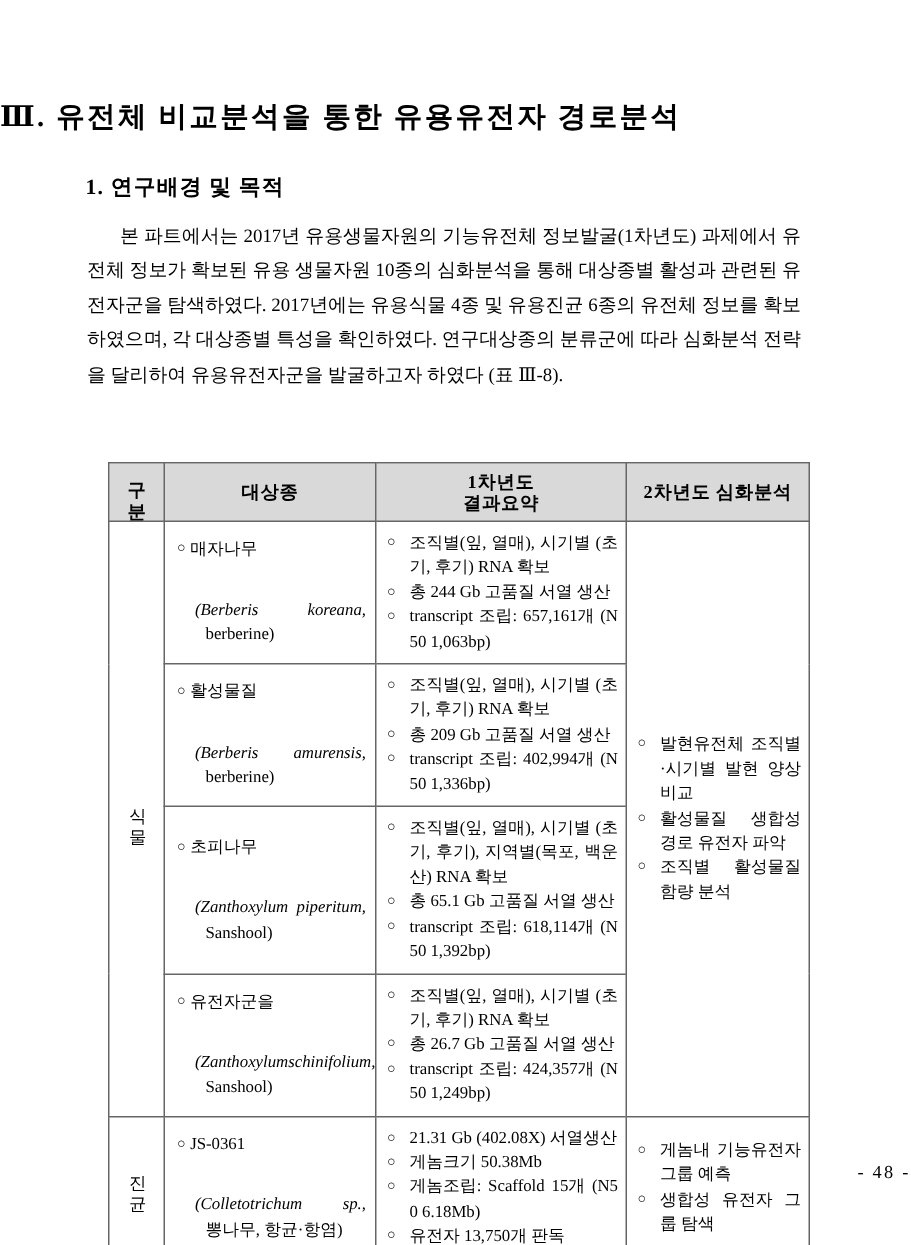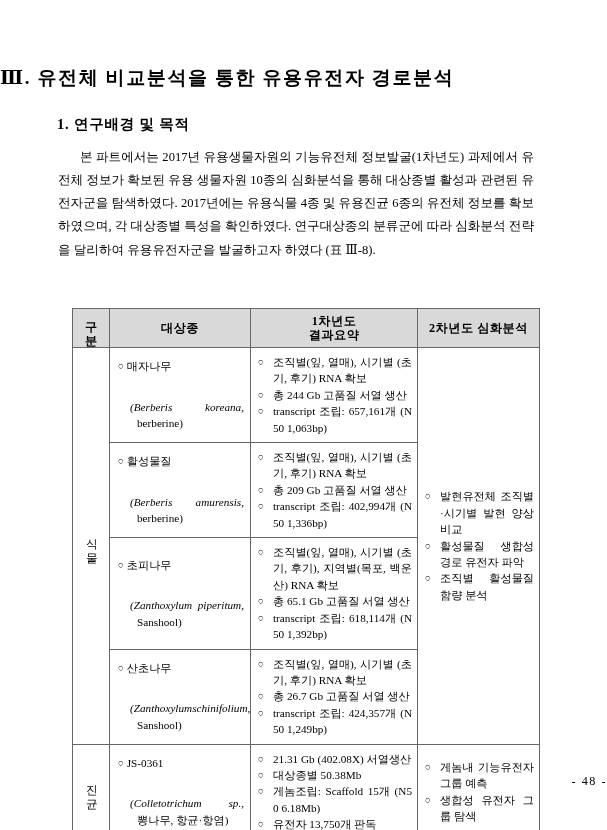--- a/index.html
+++ b/index.html
@@ -266,21 +266,21 @@
           <td class="list-cell">
             <ul class="bl">
               <li class="just">조직별(잎, 열매), 시기별 (초기, 후기), 지역별(목포, 백운산) RNA 확보</li>
               <li class="just">총 65.1 Gb 고품질 서열 생산</li>
               <li class="just">transcript 조립: 618,114개 (N50 1,392bp)</li>
             </ul>
           </td>
         </tr>
         <tr>
           <td class="species-cell">
-            <div class="sp-line1"><span class="bullet">○</span><span>산초나무</span></div>
+            <div class="sp-line1"><span class="bullet">○</span><span>유전자군을</span></div>
             <div class="sp-sci">
               <i>(Zanthoxylum</i>
               <i>schinifolium,</i>
             </div>
             <div class="sp-line3">Sanshool)</div>
           </td>
           <td class="list-cell">
             <ul class="bl">
               <li class="just">조직별(잎, 열매), 시기별 (초기, 후기) RNA 확보</li>
               <li class="just">총 26.7 Gb 고품질 서열 생산</li>
@@ -294,21 +294,21 @@
             <div class="sp-line1"><span class="bullet">○</span><span>JS-0361</span></div>
             <div class="sp-sci">
               <i>(Colletotrichum</i>
               <i>sp.,</i>
             </div>
             <div class="sp-line3">뽕나무, 항균·항염)</div>
           </td>
           <td class="list-cell">
             <ul class="bl">
               <li class="just">21.31 Gb (402.08X) 서열생산</li>
-              <li class="just">대상종별 50.38Mb</li>
+              <li class="just">게놈크기 50.38Mb</li>
               <li class="just">게놈조립: Scaffold 15개 (N50 6.18Mb)</li>
               <li class="just">유전자 13,750개 판독</li>
             </ul>
           </td>
           <td class="list-cell middle" rowspan="1">
             <ul class="bl">
               <li class="just">게놈내 기능유전자 그룹 예측</li>
               <li class="just">생합성 유전자 그룹 탐색</li>
             </ul>
           </td>

